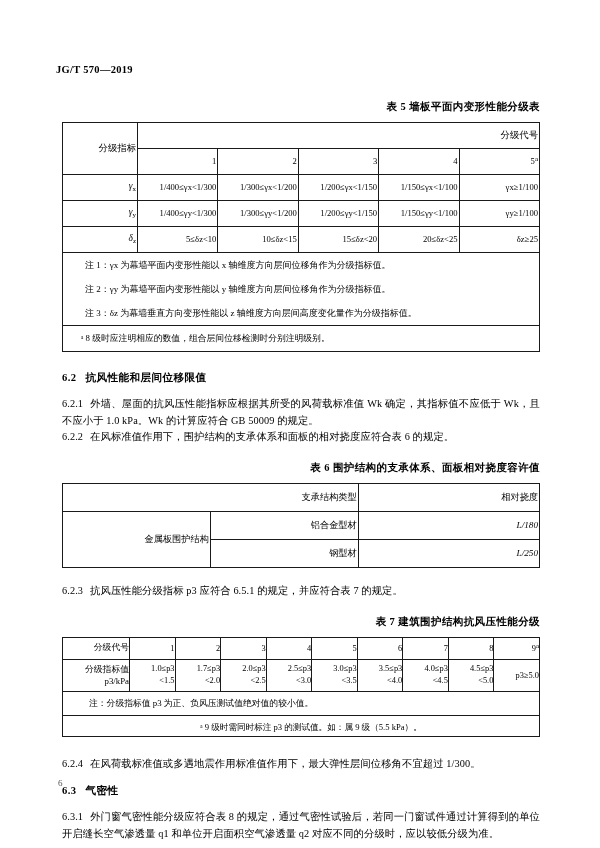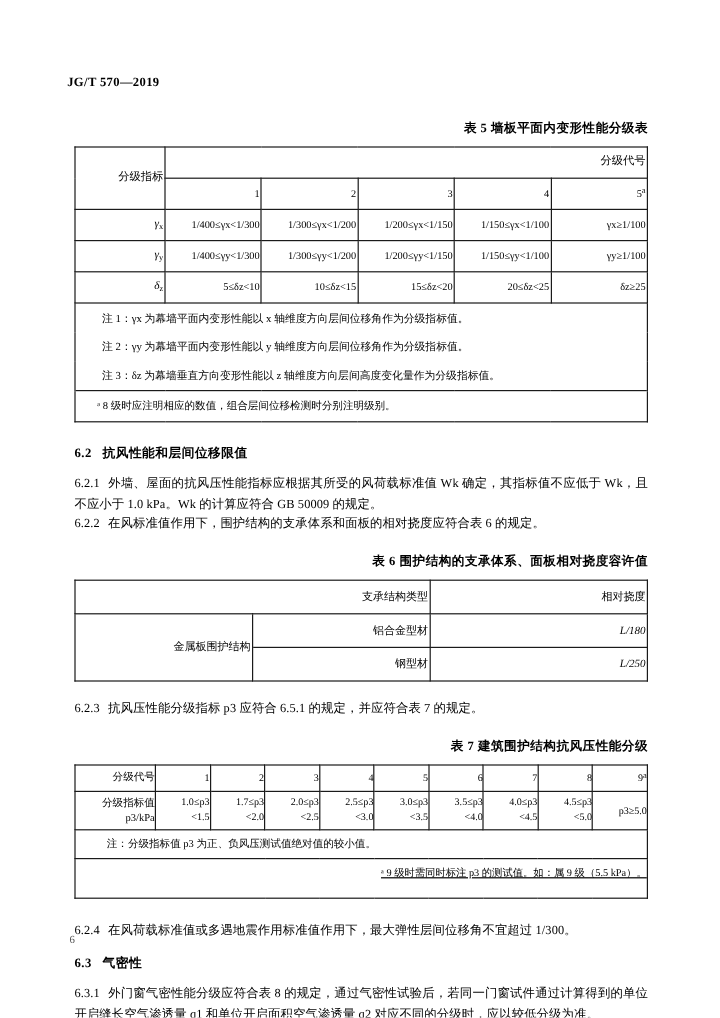--- a/index.html
+++ b/index.html
@@ -107,24 +107,23 @@
 
   .t6 td { height: 19px; font-size: 9.2px; }
   .t7 td { font-size: 8.4px; height: 15px; padding: 3px 0; }
   .t7 .lead { font-size: 8.8px; }
   .t7 .note-cell {
     text-align: left;
     padding: 4px 0 4px 26px;
     font-size: 8.8px;
   }
   .t7 .foot-cell {
-    text-align: right;
-    padding: 4px 0 13px 20px;
+    text-align: center;
+    padding: 4px 0 1px 20px;
     font-size: 8.6px;
-    text-decoration: underline;
   }
   .twoline { line-height: 1.45; }
 
   .pagenum {
     position: absolute;
     left: 58px;
     top: 778px;
     font-size: 9px;
     color: #555;
   }

